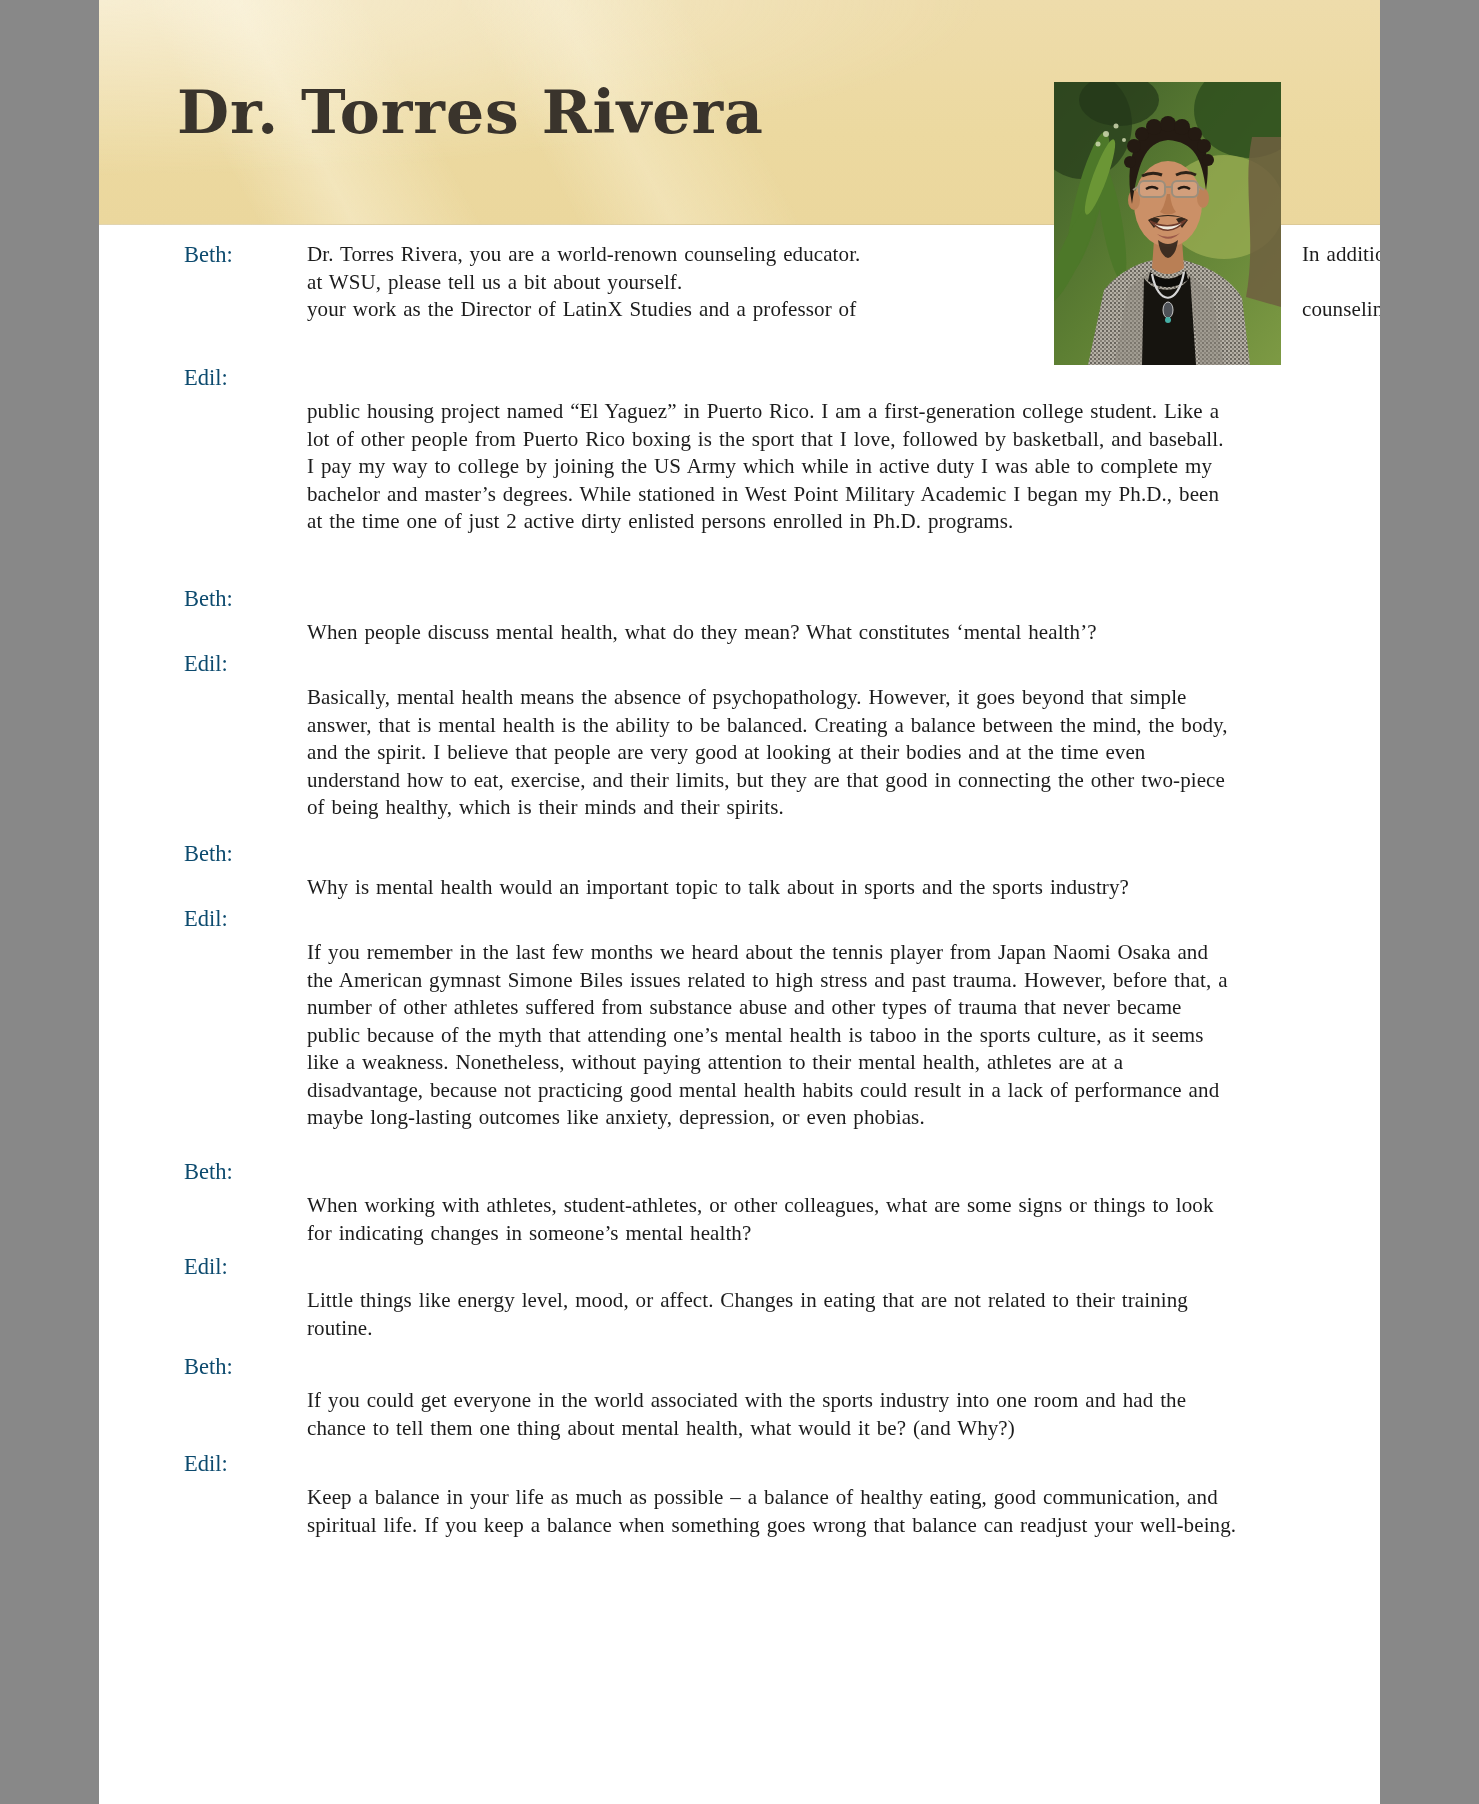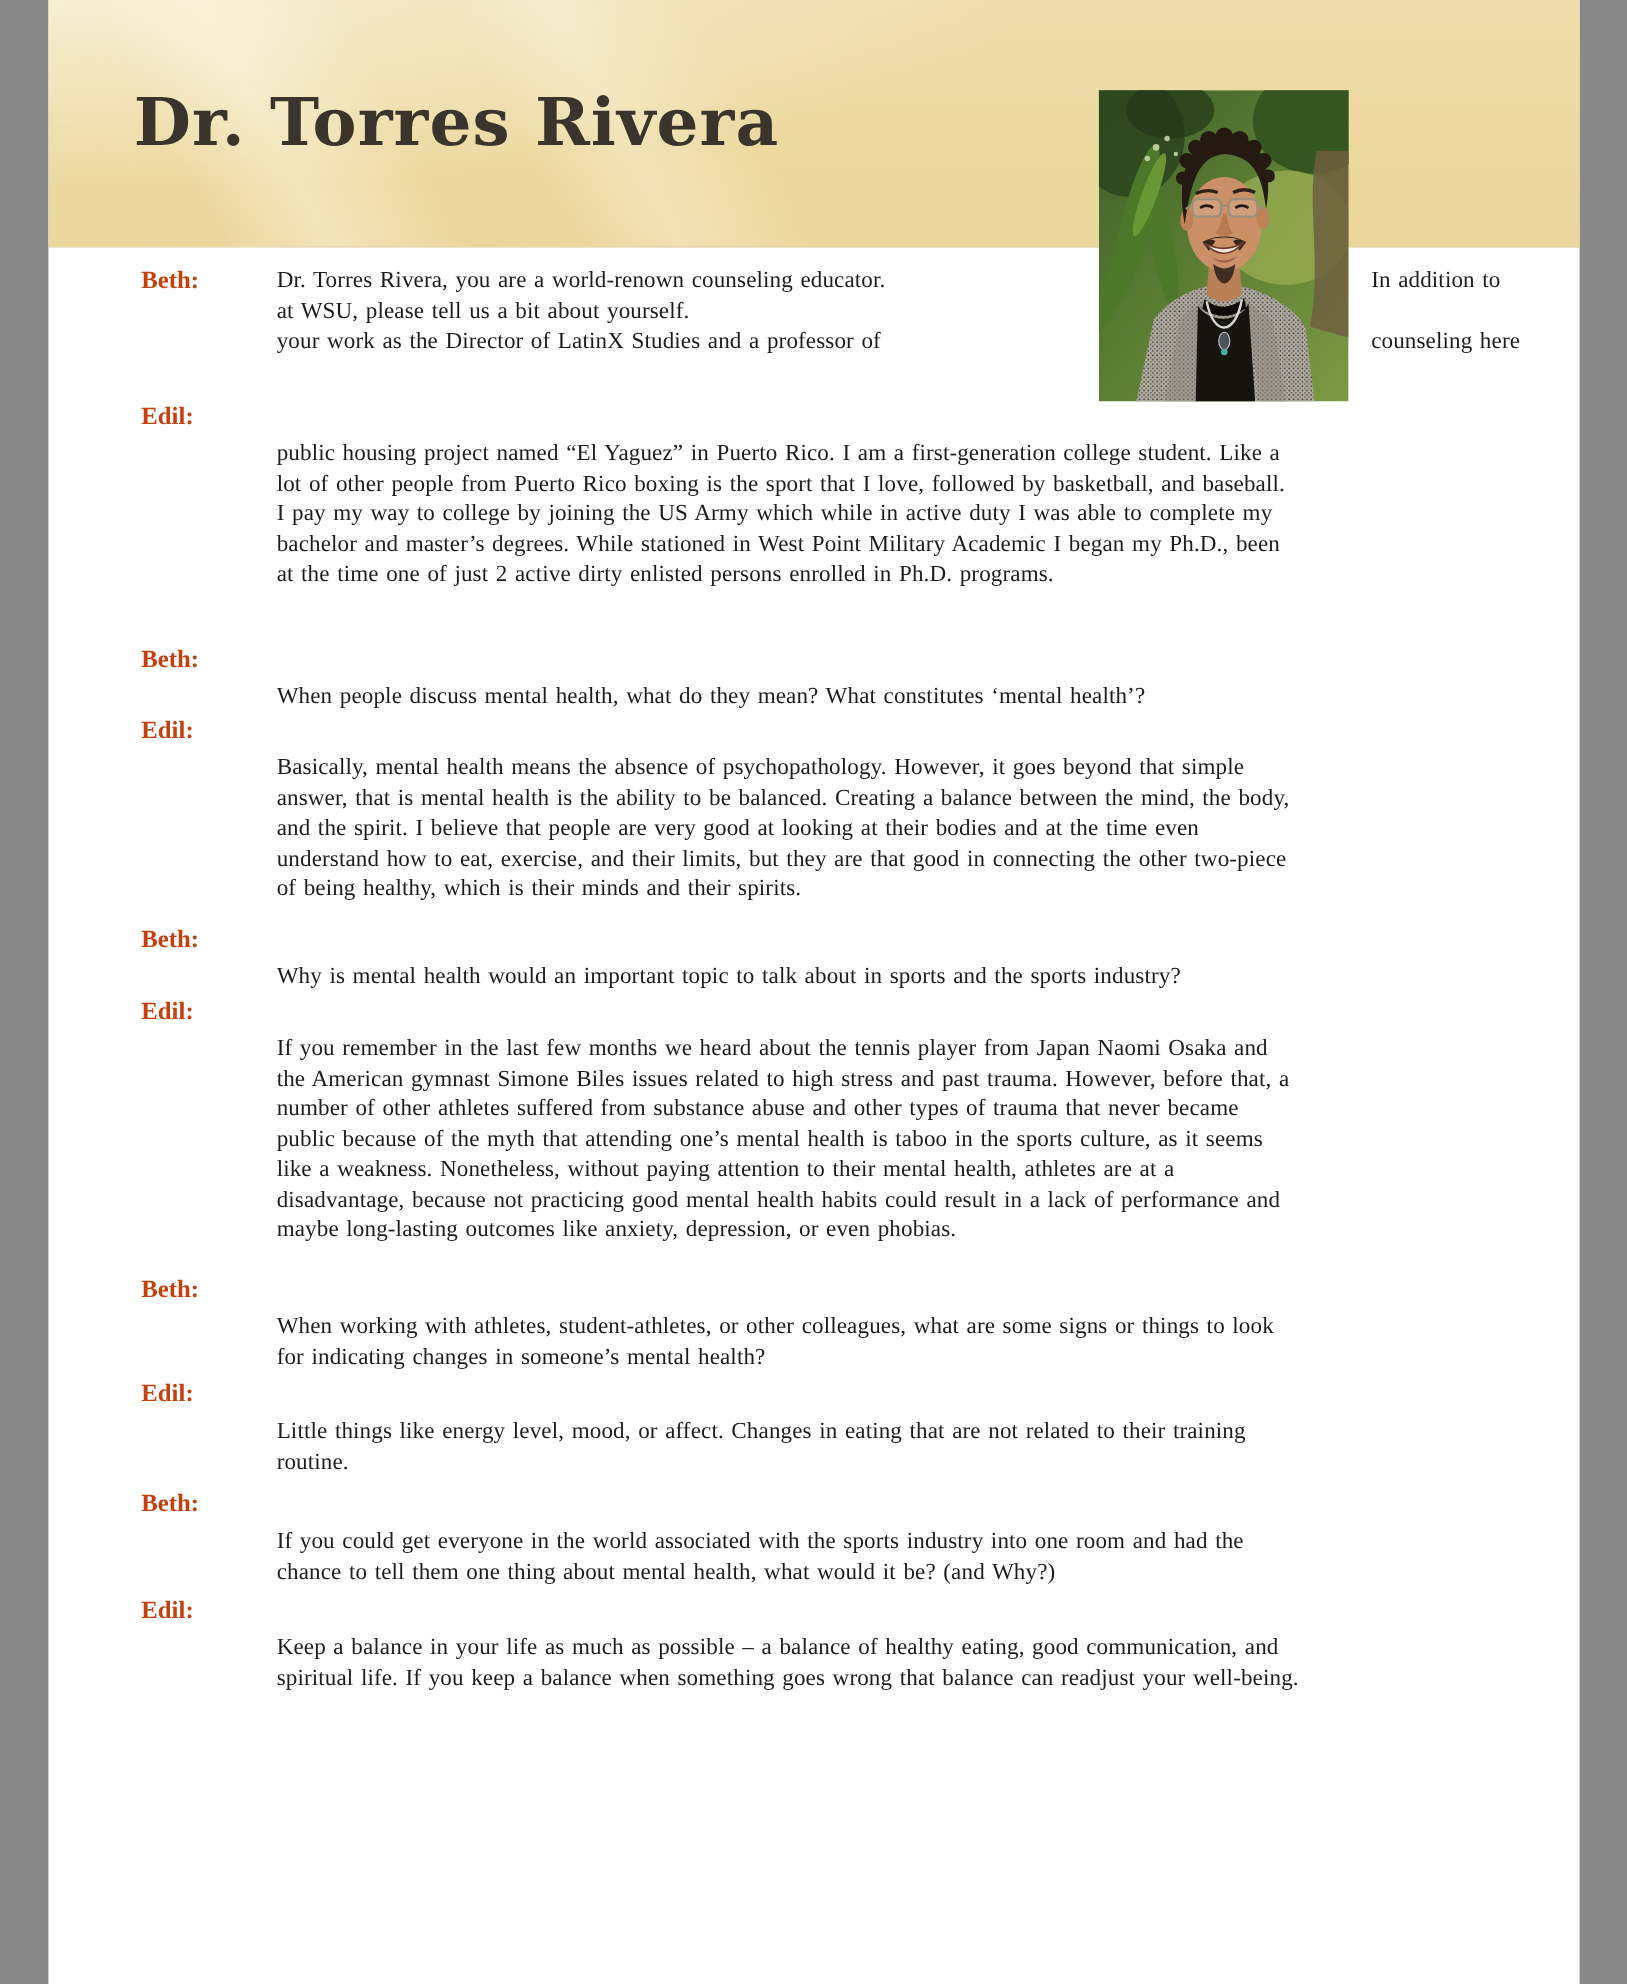--- a/index.html
+++ b/index.html
@@ -1,18 +1,18 @@
 <!DOCTYPE html>
 <html><head>
 <meta charset="utf-8">
 <style>
   html,body { margin:0; padding:0; background:#888; }
   .page {
     position:relative;
-    width:1392px; height:1804px;
+    width:1281px; height:1804px;
     margin:0 auto;
     background:#ffffff;
     font-family:"Liberation Serif", serif;
     overflow:hidden;
   }
 
   
   .band {
     position:absolute; left:0; top:0; width:1479px; height:224px;
     background:
@@ -36,21 +36,21 @@
   }
   .portrait svg { display:block; }
 
   
   .turn {
     position:absolute; left:85px; width:1305px;
     display:grid; grid-template-columns:123px 1fr;
     color:#1c1c1c;
   }
   .speaker {
-    font-weight:bold; font-size:22.5px; line-height:27.5px; color:#c2410c;
+    font-weight:normal; font-size:22.5px; line-height:27.5px; color:#0c4a6e;
   }
   .btext { font-size:21px; line-height:27.5px; letter-spacing:0.1px; word-spacing:1.5px; }
   .lines { white-space:pre-line;margin-top:34px; }
   .wrapline { position:relative; white-space:nowrap; }
   .right-frag { position:absolute; left:995px; top:0; white-space:nowrap; }
 
   
   .t-q1 { top:241px; }
   .t-a1 { top:364px; }
   .t-q2 { top:585px; }

